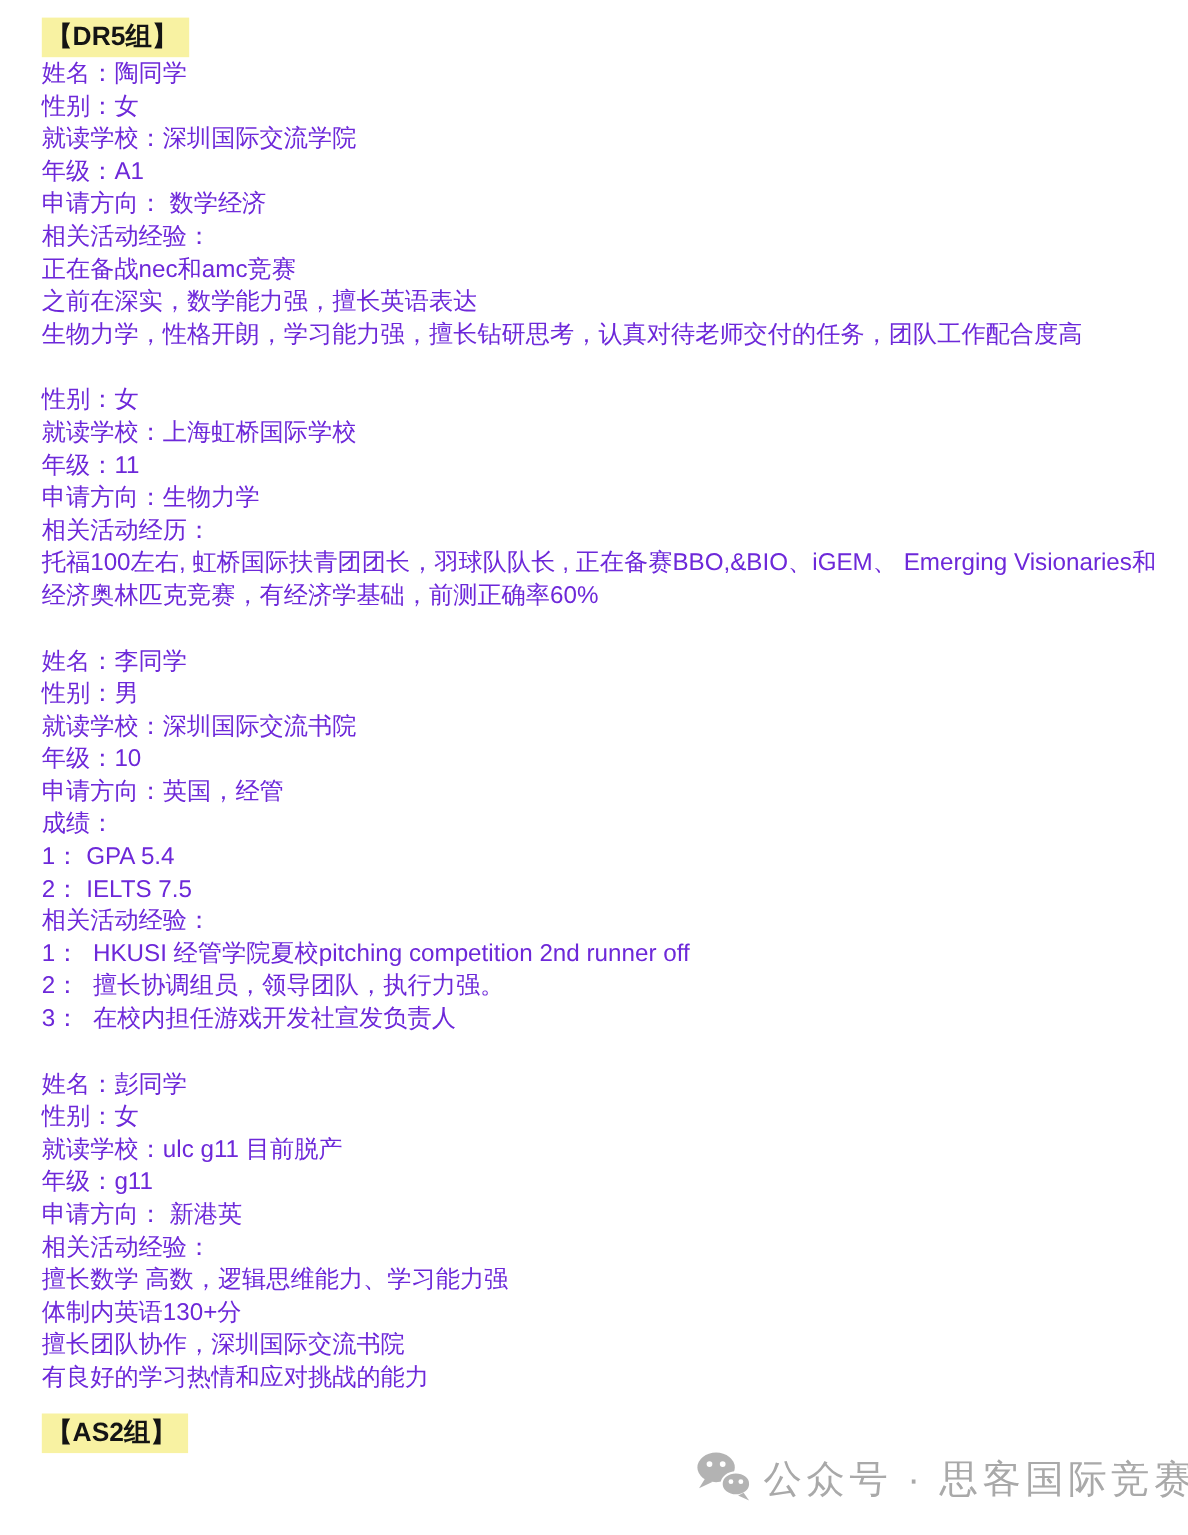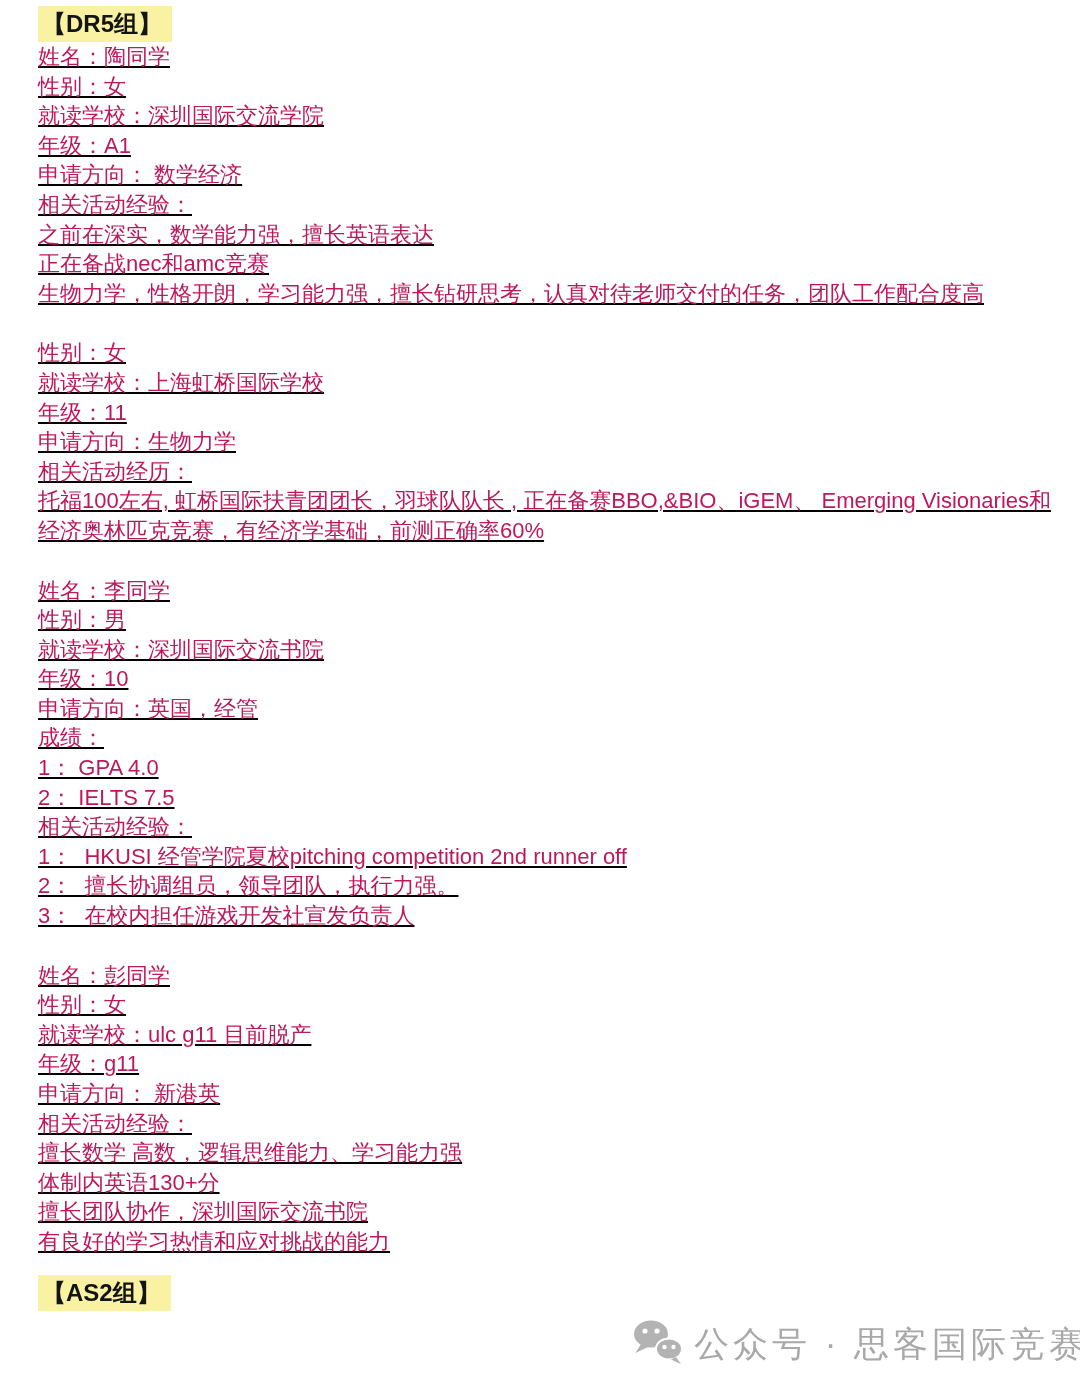--- a/index.html
+++ b/index.html
@@ -1,29 +1,29 @@
 <!DOCTYPE html>
 <html><head>
 <meta charset="utf-8">
 <style>
   html,body{margin:0;padding:0;}
   body{
     width:1080px;height:1395px;overflow:hidden;background:#ffffff;
     position:relative;
     font-family:"Liberation Sans","DejaVu Sans",sans-serif;
   }
-  .page{position:absolute;inset:0;padding:6px 18px 0 38px;box-sizing:border-box;text-decoration:underline;}
+  .page{position:absolute;inset:0;padding:16px 18px 0 38px;box-sizing:border-box;}
   .group-heading{height:36px;}
   .group-heading .hl{
     display:inline-block;background:#f8f2a2;color:#141414;
     font-weight:700;font-size:24px;line-height:32px;padding:2px 10px 2px 4px;
   }
   .student{margin-bottom:30px;}
   .student p{
-    margin:0;font-size:22px;line-height:29.6px;color:#be185d;white-space:pre;
+    margin:0;font-size:22px;line-height:29.6px;color:#6d28d9;white-space:pre;
   }
   .student.tight{margin-bottom:18px;}
   .watermark{
     position:absolute;left:630px;top:1318px;
     display:flex;align-items:center;gap:10px;
   }
   .wm-text{
     color:#a9a9a9;font-size:35px;letter-spacing:4px;white-space:nowrap;
   }
   .wm-icon{flex:0 0 auto;}
@@ -37,41 +37,41 @@
     <div class="group-heading">
       <span class="hl">【DR5组】</span>
     </div>
     <div class="student">
       <p>姓名：陶同学</p>
       <p>性别：女</p>
       <p>就读学校：深圳国际交流学院</p>
       <p>年级：A1</p>
       <p>申请方向： 数学经济</p>
       <p>相关活动经验：</p>
+      <p>正在备战nec和amc竞赛</p>
       <p>之前在深实，数学能力强，擅长英语表达</p>
-      <p>正在备战nec和amc竞赛</p>
       <p>生物力学，性格开朗，学习能力强，擅长钻研思考，认真对待老师交付的任务，团队工作配合度高</p>
     </div>
     <div class="student">
       <p>性别：女</p>
       <p>就读学校：上海虹桥国际学校</p>
       <p>年级：11</p>
       <p>申请方向：生物力学</p>
       <p>相关活动经历：</p>
       <p>托福100左右, 虹桥国际扶青团团长，羽球队队长 , 正在备赛BBO,&amp;BIO、iGEM、 Emerging Visionaries和</p>
       <p>经济奥林匹克竞赛，有经济学基础，前测正确率60%</p>
     </div>
     <div class="student">
       <p>姓名：李同学</p>
       <p>性别：男</p>
       <p>就读学校：深圳国际交流书院</p>
       <p>年级：10</p>
       <p>申请方向：英国，经管</p>
       <p>成绩：</p>
-      <p>1： GPA 4.0</p>
+      <p>1： GPA 5.4</p>
       <p>2： IELTS 7.5</p>
       <p>相关活动经验：</p>
       <p>1：  HKUSI 经管学院夏校pitching competition 2nd runner off</p>
       <p>2：  擅长协调组员，领导团队，执行力强。</p>
       <p>3：  在校内担任游戏开发社宣发负责人</p>
     </div>
   </section>
 
   <section>
     <div class="student tight">

